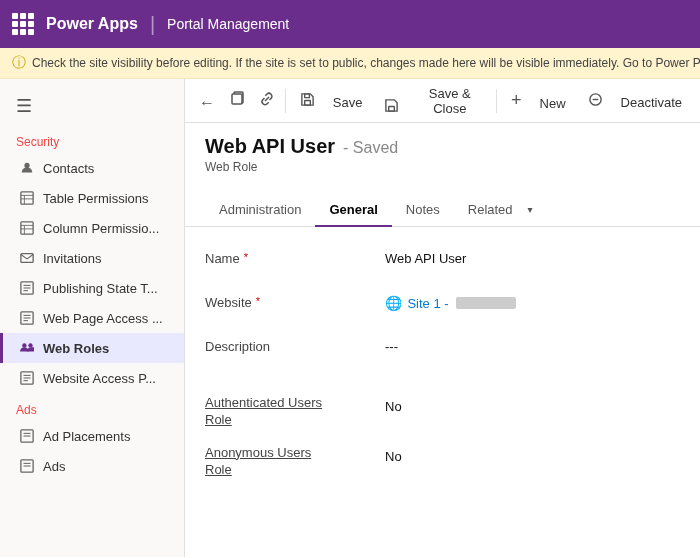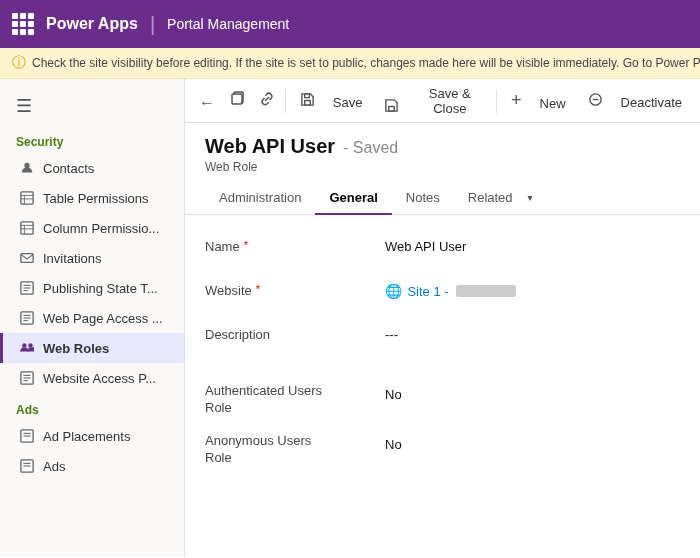--- a/index.html
+++ b/index.html
@@ -72,22 +72,22 @@
       padding: 8px 0;
     }
     .sidebar-hamburger {
       padding: 8px 16px;
       cursor: pointer;
       font-size: 18px;
       color: #555;
     }
     .sidebar-section-label {
       font-size: 12px;
-      font-weight: 700;
-      color: #4d7c0f;
+      font-weight: 400;
+      color: #ef4444;
       padding: 10px 16px 4px;
       text-transform: none;
     }
     .sidebar-item {
       display: flex;
       align-items: center;
       gap: 8px;
       padding: 7px 16px;
       cursor: pointer;
       color: #333;
@@ -173,21 +173,21 @@
       color: #111;
     }
     .record-saved {
       font-size: 16px;
       color: #888;
     }
     .record-type {
       font-size: 12px;
       color: #555;
       margin-top: 2px;
-      margin-bottom: 8px;
+      margin-bottom: 20px;
     }
 
     
     .tabs {
       display: flex;
       align-items: center;
       border-bottom: 1px solid #e0e0e0;
       padding: 0 20px;
       background: #fff;
     }
@@ -246,20 +246,21 @@
       align-items: center;
       gap: 5px;
     }
     .form-value.link .globe-icon {
       color: #0078d4;
       font-size: 14px;
     }
     .form-section-gap { height: 8px; }
     .form-row-tall .form-label {
       padding-top: 0;
+      text-decoration: underline;
     }
     .form-label-multi {
       display: flex;
       flex-direction: column;
       line-height: 1.3;
     }
   </style>
 </head>
 <body>
 

